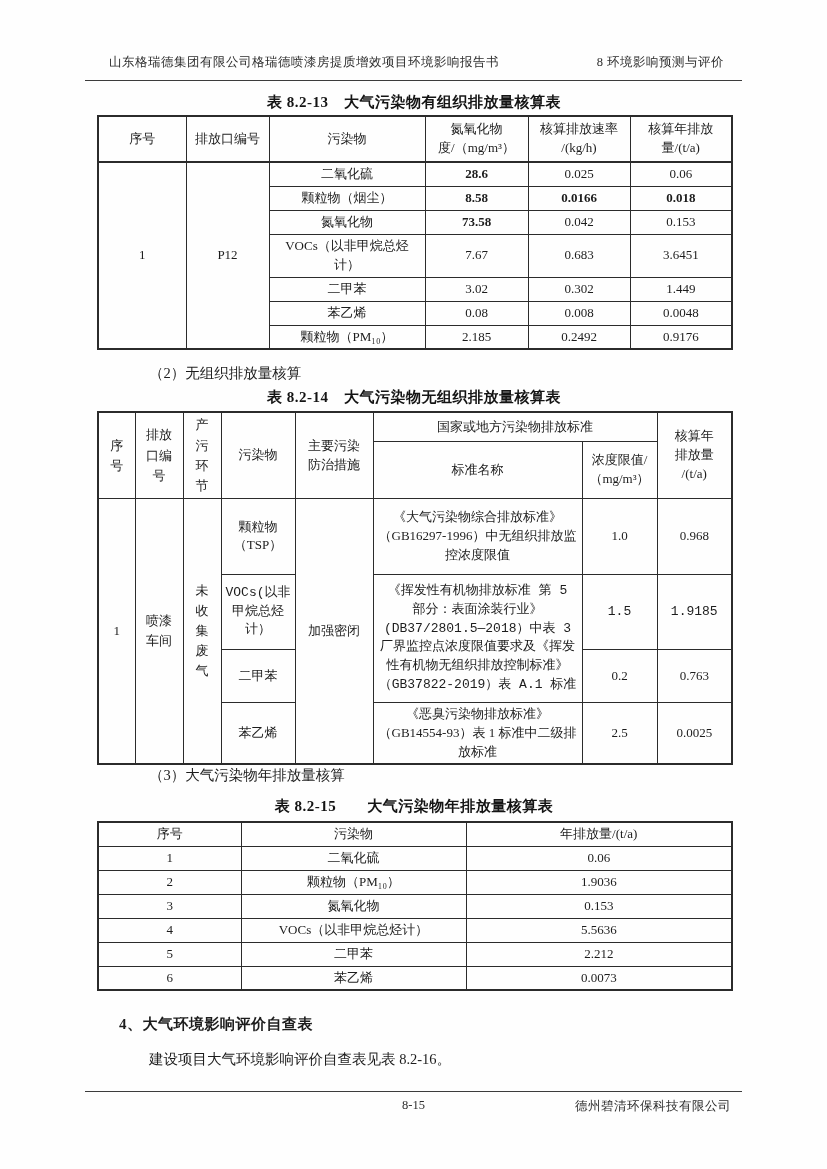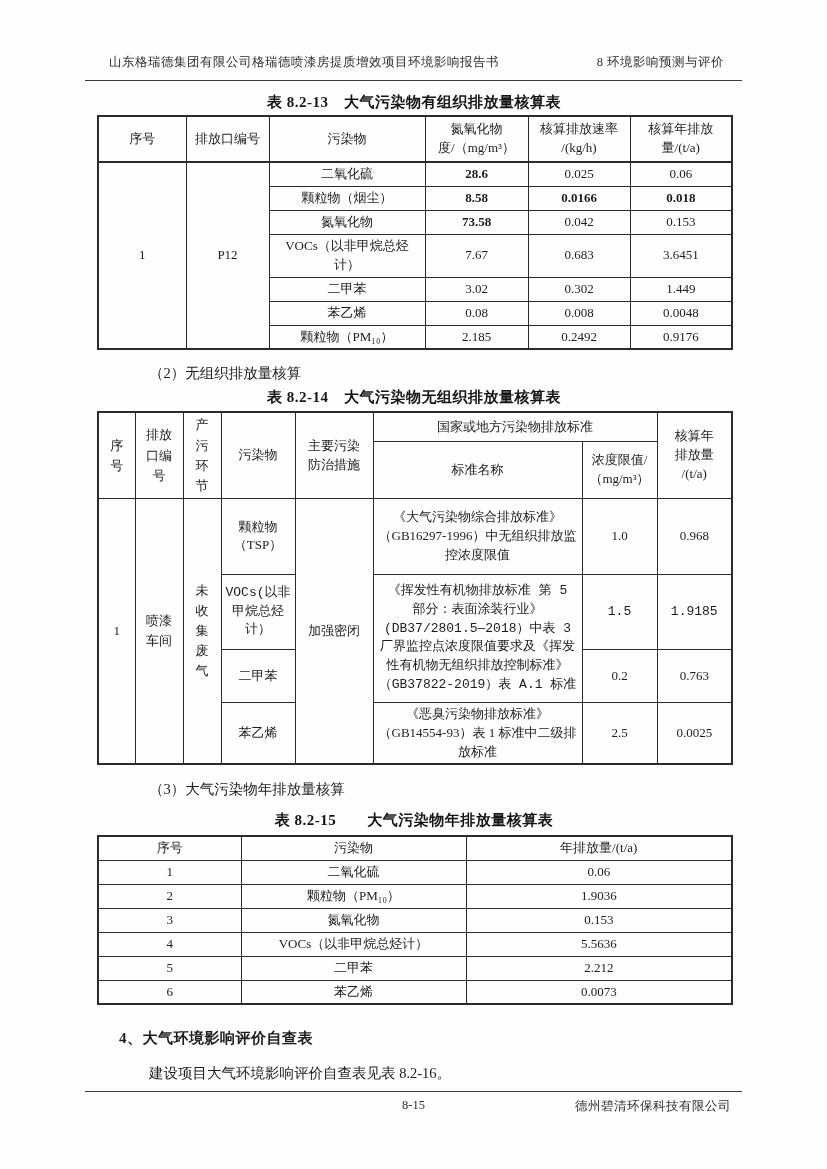--- a/index.html
+++ b/index.html
@@ -51,21 +51,21 @@
   .t2 .r1{height:76px;}
   .t2 .r2{height:75px;font-family:Liberation Mono, monospace;}
   .t2 .r3{height:53px;}
   .t2 .r4{height:60px;}
   .t3 .hdr{height:21px;}
   .t3 .r{height:22px;}
   .stack1 span{display:inline-block;width:15px;word-break:break-all;line-height:1.55;}
   .stack2 span{display:inline-block;width:30px;word-break:break-all;line-height:1.55;}
   .para{font-size:14.5px;margin:0;color:#1c1c1c;}
   .p2{margin:14px 0 2px 52px;}
-  .p3{margin:15px 0 2px 52px;}
+  .p3{margin:1px 0 2px 52px;}
   .h4{font-size:15px;font-weight:bold;margin:24px 0 16px 22px;letter-spacing:.5px;}
   .p4{margin:14px 0 0 52px;}
   
   .rf{
     position:absolute;top:1091px;left:85px;right:85px;
     border-top:1.5px solid #3c3c3c;
     font-size:12.5px;color:#2d2d2d;height:30px;
   }
   .rf .pg{position:absolute;top:6px;left:50%;transform:translateX(-50%);}
   .rf .co{position:absolute;top:6px;right:11px;letter-spacing:.5px;}

